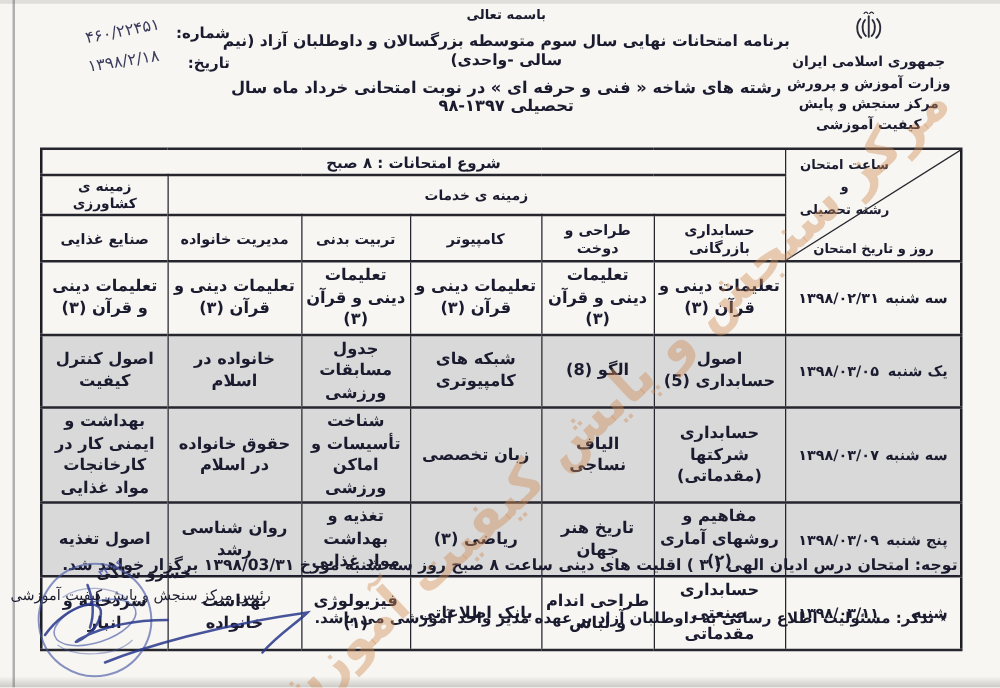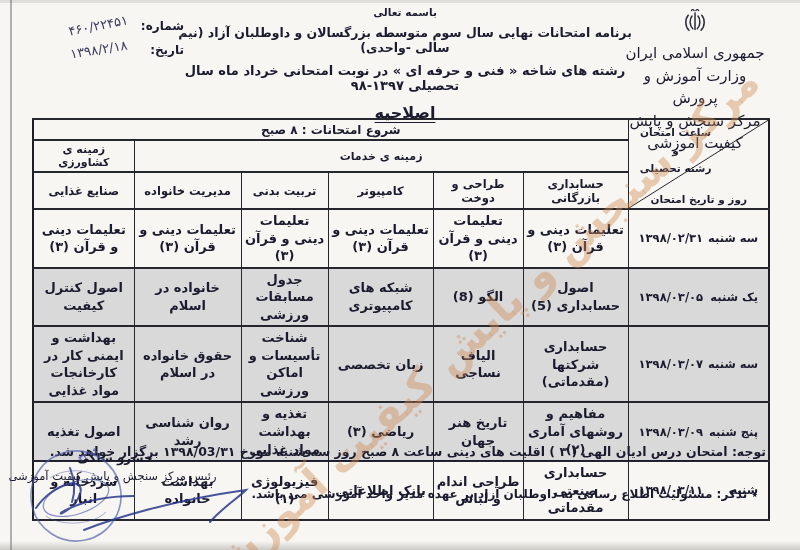--- a/index.html
+++ b/index.html
@@ -24,21 +24,21 @@
   .hw2 { transform:rotate(-9deg); }
 
   .lh-center { position:absolute; left:170px; top:6px; width:470px; text-align:center; }
   .bismillah { font-size:10.5px; font-weight:bold; margin-bottom:7px; }
   .title1 { font-size:12.5px; font-weight:bold; margin-bottom:8px; }
   .title2 { font-size:13px; font-weight:bold; margin-bottom:10px; }
   .amendment { font-size:16px; font-weight:bold; text-decoration:underline; text-underline-offset:4px; }
 
   .lh-right { position:absolute; right:30px; top:6px; width:150px; text-align:center; }
   .emblem { width:30px; height:32px; margin:0 auto 4px auto; display:block; }
-  .org-line { font-size:15px; font-weight:normal; line-height:1.5; }
+  .org-line { font-size:11px; font-weight:bold; line-height:1.5; }
 
   
   table.exam { position:absolute; left:32px; top:118px; width:736px;
     border-collapse:collapse; table-layout:fixed; direction:rtl; }
   table.exam td { border:1px solid #26262e; border-top-width:2px; border-bottom-width:2px;
     text-align:center; vertical-align:middle; padding:2px 3px; }
   table.exam { border:2px solid #1d1d24; }
   td.start-time { font-size:12px; font-weight:bold; height:21px; }
   td.group { font-size:11px; font-weight:bold; height:26px; }
   td.colhead { font-size:11.5px; font-weight:bold; height:37px;margin-left:24px; }
@@ -89,21 +89,20 @@
   <div class="row">
     <span class="lbl">تاریخ:</span>
     <span class="hw hw2">۱۳۹۸/۲/۱۸</span>
   </div>
 </div>
 
 <div class="lh-center">
   <div class="bismillah">باسمه تعالی</div>
   <div class="title1">برنامه امتحانات نهایی سال سوم متوسطه بزرگسالان و داوطلبان آزاد (نیم سالی -واحدی)</div>
   <div class="title2">رشته های شاخه « فنی و حرفه ای » در نوبت امتحانی خرداد ماه سال تحصیلی ۱۳۹۷-۹۸</div>
-  <div class="amendment">اصلاحیه</div>
 </div>
 
 <div class="lh-right">
   <svg class="emblem" viewBox="0 0 40 40">
     <g stroke="#2a2a3a" fill="none" stroke-width="2" stroke-linecap="round">
       <path d="M20 8 L20 30"></path>
       <path d="M16 12 C12.5 16 12.5 25 17 29"></path>
       <path d="M24 12 C27.5 16 27.5 25 23 29"></path>
       <path d="M11 11 C6.5 16 6.5 26 12 31"></path>
       <path d="M29 11 C33.5 16 33.5 26 28 31"></path>

